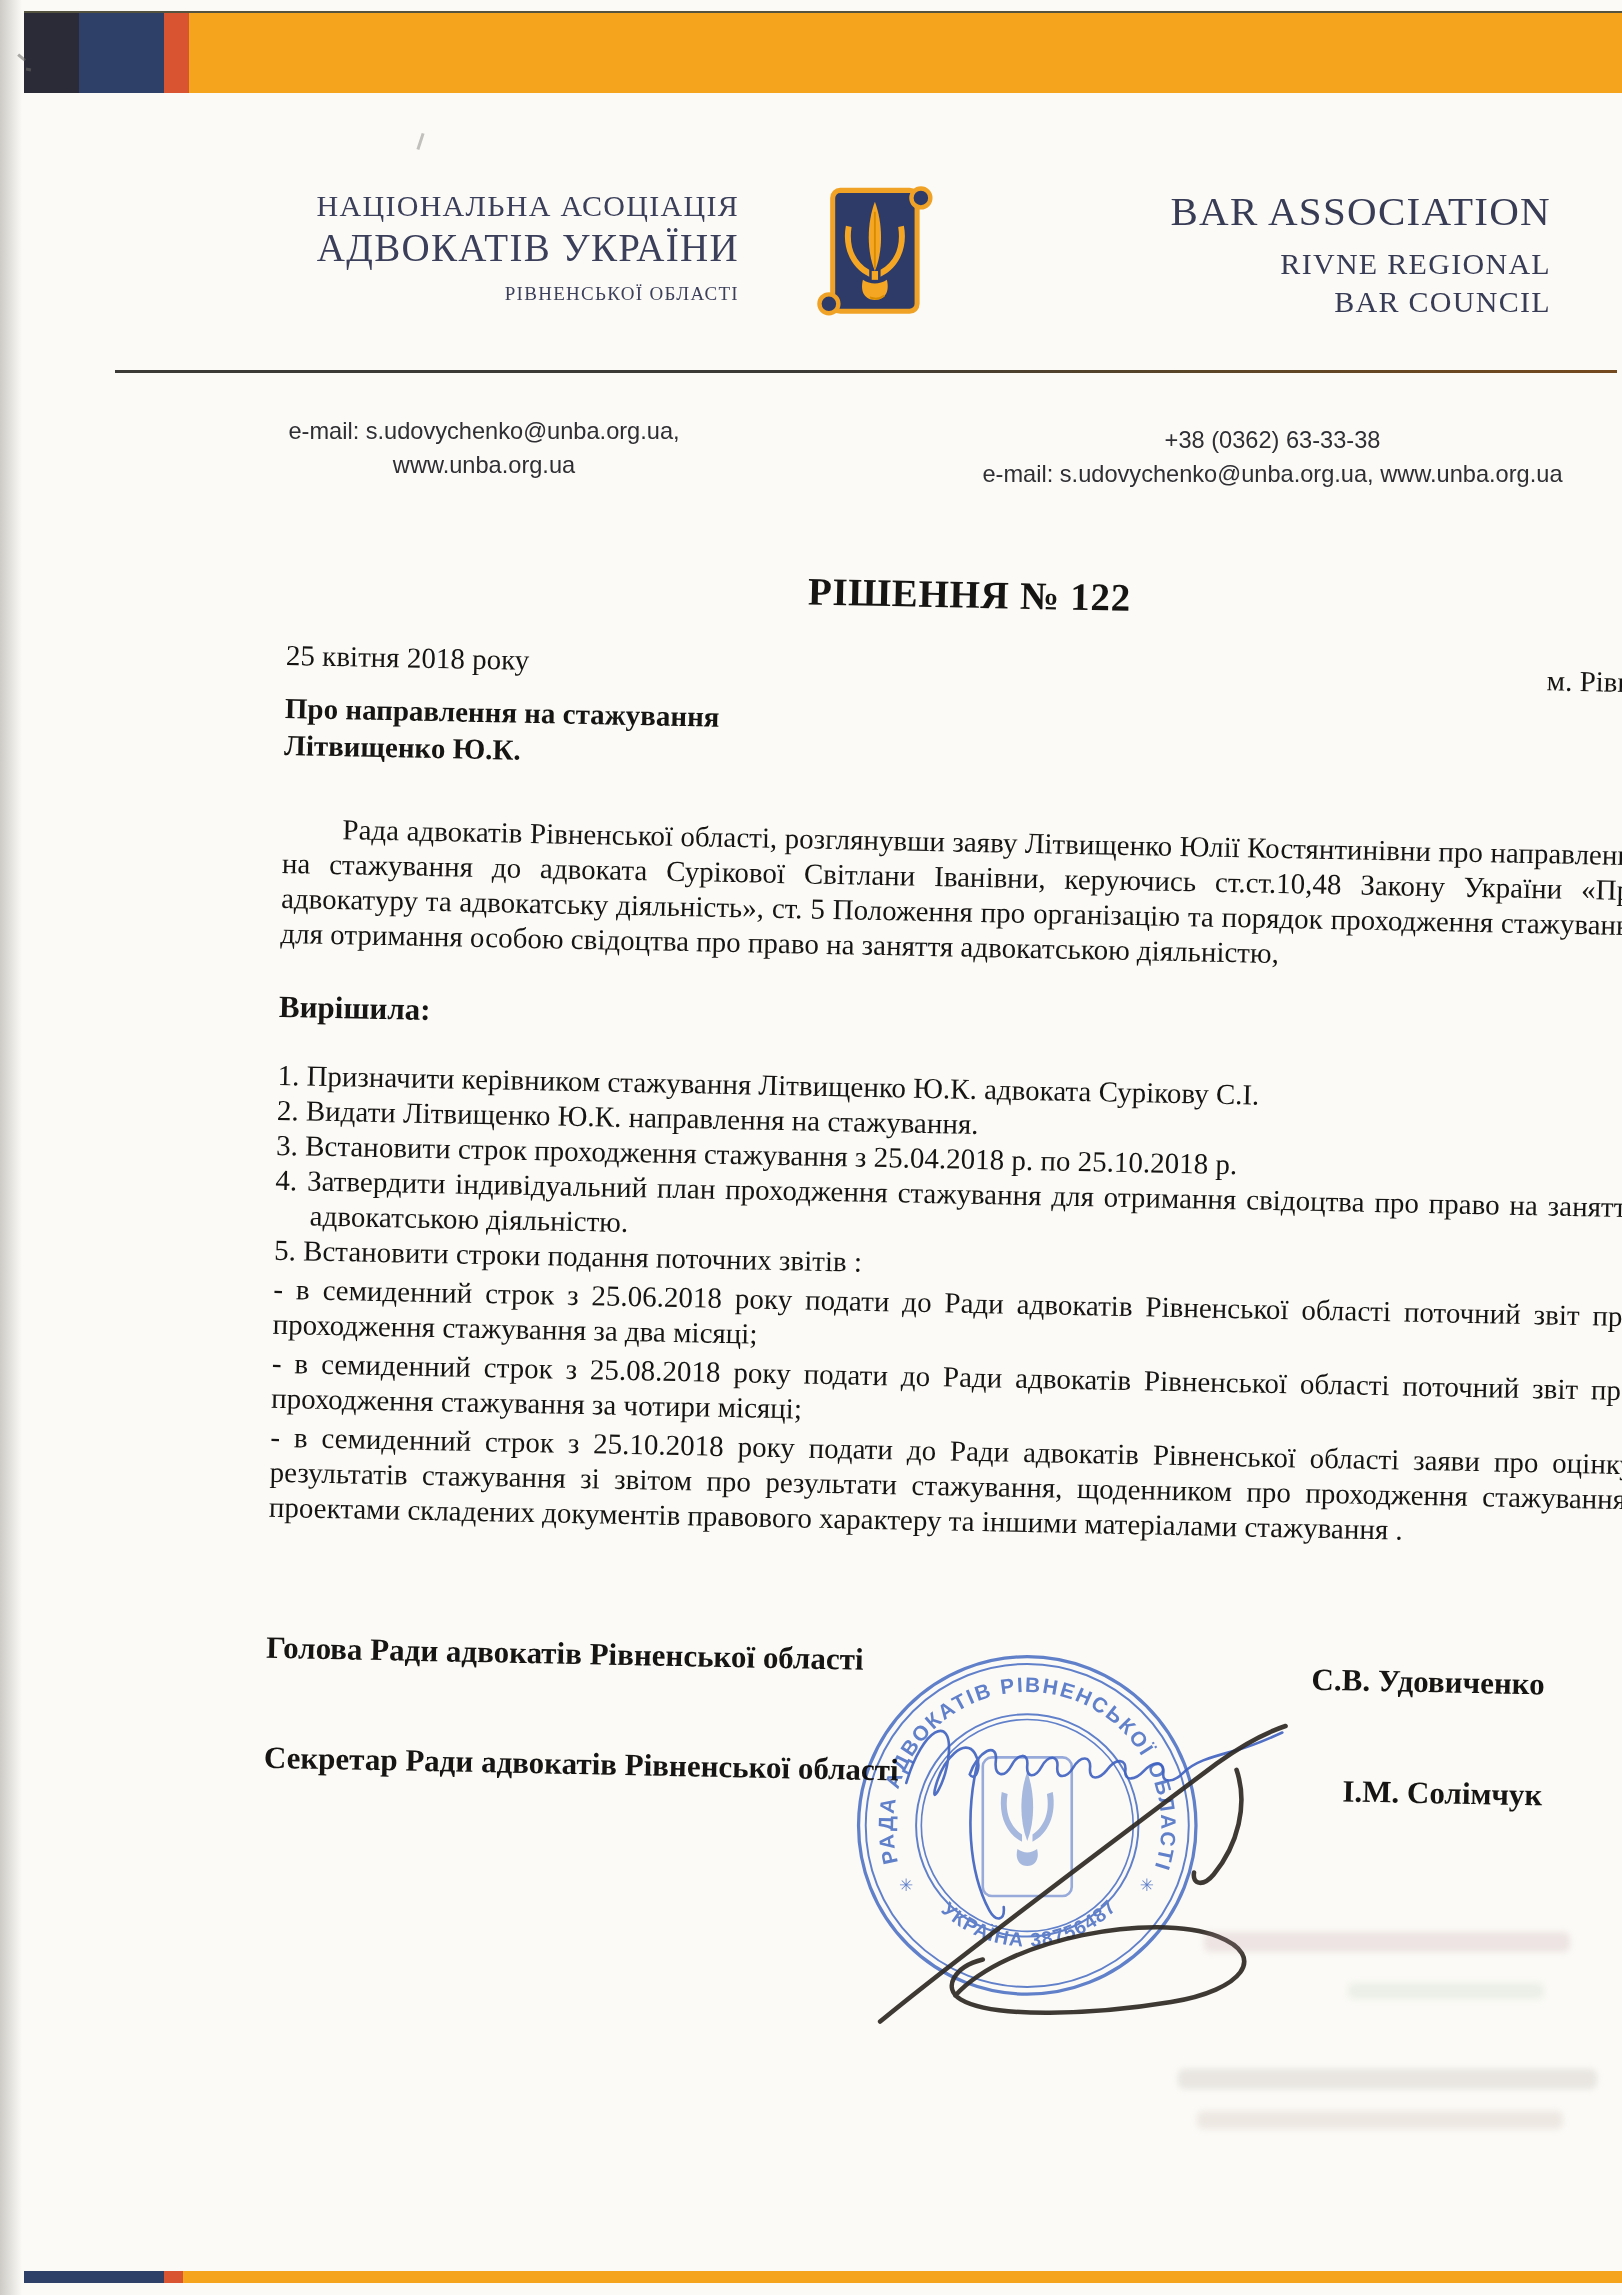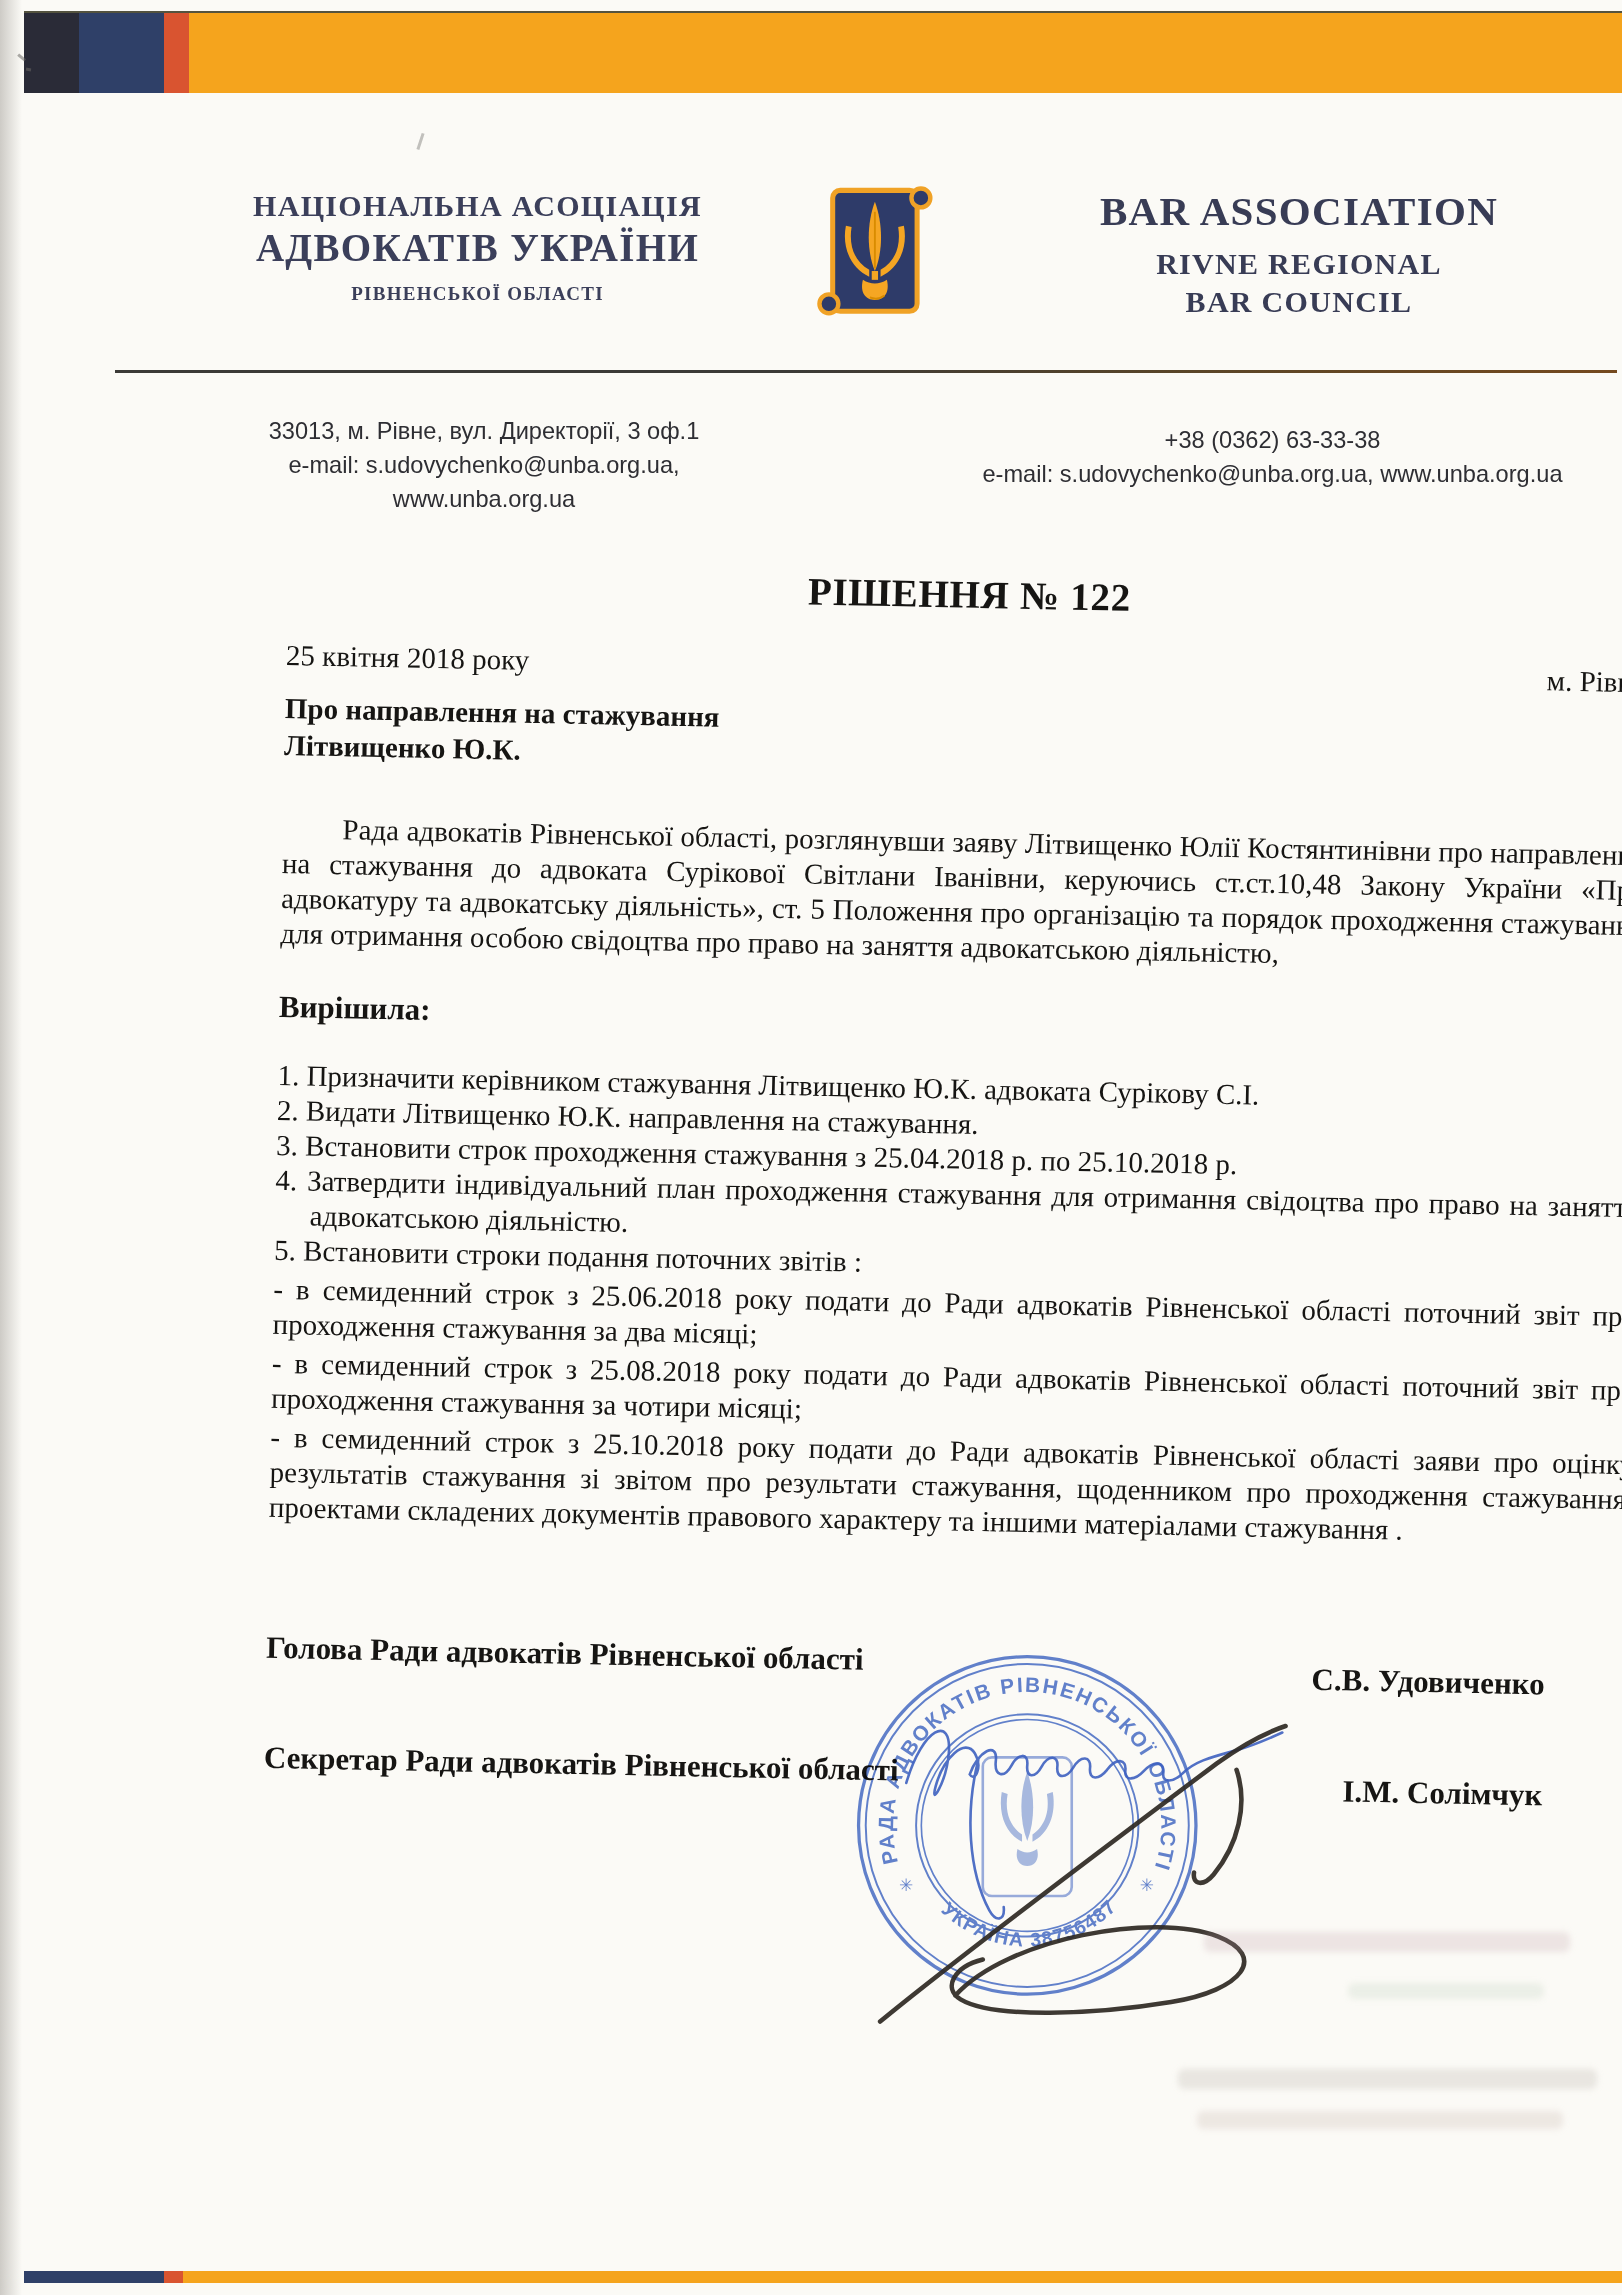--- a/index.html
+++ b/index.html
@@ -6,21 +6,21 @@
   .page{position:relative;width:1623px;height:2295px;background:#fbfaf6;overflow:hidden;
         font-family:"Liberation Serif", serif;color:#161513;}
   .edge-shade{position:absolute;left:0;top:0;width:22px;height:2295px;
         background:linear-gradient(90deg,rgba(120,115,108,.35),rgba(120,115,108,0));pointer-events:none;}
   
   .band{position:absolute;display:flex;}
   .band-top{left:23.6px;top:10.5px;right:0;height:80px;border-top:2px solid #54533f;}
   .band-bottom{left:23.6px;top:2271px;right:0;height:11.8px;}
   .seg{height:100%;}
   
-  .org{position:absolute;text-align:center;color:#3b3f5a;font-weight:bold;line-height:1;}
+  .org{position:absolute;text-align:right;color:#3b3f5a;font-weight:normal;line-height:1;}
   .org-left{left:216px;top:191px;width:523px;}
   .org-right{left:1047px;top:191px;width:504px;color:#383c55;}
   .org .l1{font-size:30px;letter-spacing:1.3px;margin-bottom:6.5px;}
   .org .l2{font-size:39px;letter-spacing:1.3px;margin-bottom:17px;}
   .org .l3{font-size:29px;letter-spacing:1.3px;margin-bottom:7.9px;}
   .org .l4{font-size:19px;letter-spacing:1.3px;}
   .org-right .l1{font-size:31px;}
   .org-right .l2{font-size:41px;}
   .org-right .l3{font-size:30px;}
   .org-right .l4{font-size:30px;}
@@ -98,21 +98,20 @@
 
   <div class="org org-right">
     <div class="l2">BAR ASSOCIATION</div>
     <div class="l3">RIVNE REGIONAL</div>
     <div class="l4">BAR COUNCIL</div>
   </div>
 
   <div class="rule"></div>
 
   <div class="contact contact-left">
-    <div>33013, м. Рівне, вул. Директорії, 3 оф.1</div>
     <div>e-mail: s.udovychenko@unba.org.ua, www.unba.org.ua</div>
   </div>
   <div class="contact contact-right">
     <div>+38 (0362) 63-33-38</div>
     <div>e-mail: s.udovychenko@unba.org.ua, www.unba.org.ua</div>
   </div>
 
   <div class="content">
     <div class="title">РІШЕННЯ  № 122</div>
 

